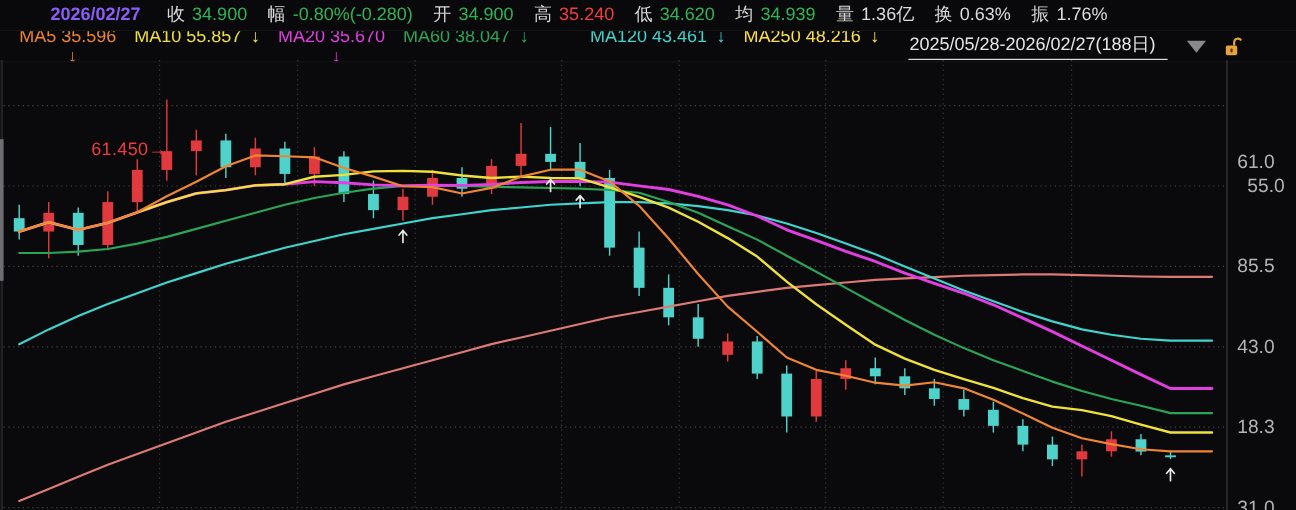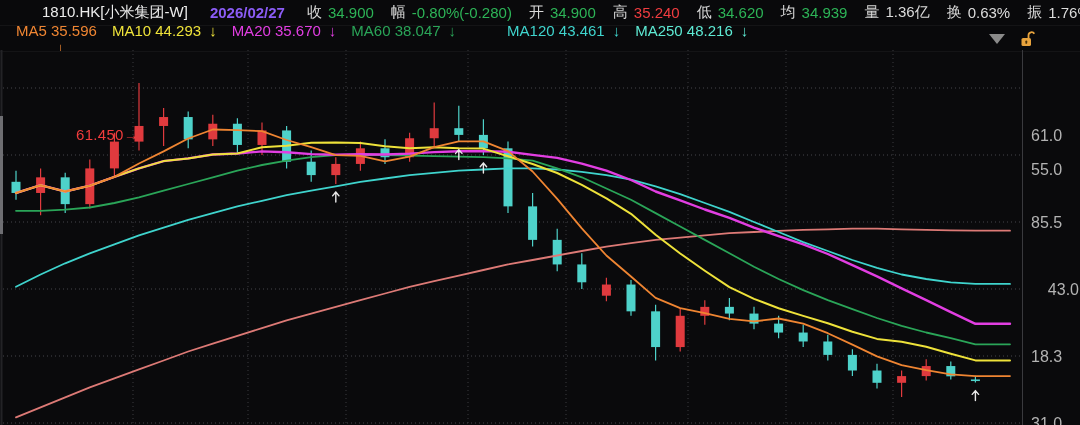--- a/index.html
+++ b/index.html
@@ -18,27 +18,26 @@
   .ma{display:inline-flex;align-items:center;margin-right:15px;}
   .ma .ar{margin-left:8px;}
   .spacer{flex:1;}
   .range{color:#e6e6e6;border-bottom:1.5px solid #dcdcdc;padding:0 10px 2px 1px;cursor:pointer;}
   .tri{width:0;height:0;border-left:8px solid transparent;border-right:8px solid transparent;
        border-top:10px solid #8a8a8a;margin:0 14px 0 16px;cursor:pointer;}
   #chart{position:absolute;left:0;top:50px;width:1080px;height:375px;}
   #plot{position:absolute;left:0;top:0;}
   .axis-label{position:absolute;left:1031px;color:#b3b3b3;font-size:16px;width:48px;}
   .ann{position:absolute;font-size:15px;letter-spacing:.3px;}
-  #ann-high{color:#f23c3c;right:941px;top:76px;}
+  #ann-high{color:#f23c3c;right:941px;top:66px;}
 </style>
 </head>
 <body>
 
 <div id="row1" class="row">
-  <span class="sym">1810.HK[小米集团-W]</span>
   <span class="qdate">2026/02/27</span>
   <span id="quote-fields"><span class="fld">
         <span class="lb">收</span>
         <span class="vl tone-green">34.900</span>
       </span><span class="fld">
         <span class="lb">幅</span>
         <span class="vl tone-green">-0.80%(-0.280)</span>
       </span><span class="fld">
         <span class="lb">开</span>
         <span class="vl tone-green">34.900</span>
@@ -61,36 +60,37 @@
         <span class="lb">振</span>
         <span class="vl tone-white">1.76%</span>
       </span></span>
 </div>
 
 <div id="row2" class="row">
   <span id="ma-items"><span class="ma" style="color: rgb(239, 133, 50); flex-direction: column;">
         <span>MA5 35.596</span>
         <span class="ar">↓</span>
       </span><span class="ma" style="color: rgb(238, 226, 58);">
-        <span>MA10 44.293</span>
-        <span class="ar">↓</span>
-      </span><span class="ma" style="color: rgb(226, 62, 226);">
+        <span>MA10 55.857</span>
+        <span class="ar">↓</span>
+      </span><span class="ma" style="color: rgb(226, 62, 226); flex-direction: column;">
         <span>MA20 35.670</span>
         <span class="ar">↓</span>
       </span><span class="ma" style="color: rgb(42, 165, 88); text-align: center;">
         <span>MA60 38.047</span>
         <span class="ar">↓</span>
       </span><span class="ma" style="color: rgb(63, 212, 205); padding-left: 36px;">
         <span>MA120 43.461</span>
         <span class="ar">↓</span>
-      </span><span class="ma" style="color: #5eead4;">
+      </span><span class="ma" style="color: #fde047;">
         <span>MA250 48.216</span>
         <span class="ar">↓</span>
       </span></span>
   <span class="spacer"></span>
+  <span class="range">2025/05/28-2026/02/27(188日)</span>
   <span class="tri"></span>
   <svg width="17" height="18" viewBox="0 0 17 18">
     <path d="M9.5 8 V5.2 A3.1 3.1 0 0 1 15.3 3.8" fill="none" stroke="#e8a33d" stroke-width="1.8"></path>
     <rect x="2.5" y="8" width="9.5" height="8" rx="1.6" fill="#e8a33d"></rect>
     <rect x="6.4" y="10.4" width="1.8" height="3.4" rx="0.9" fill="#4a3208"></rect>
   </svg>
 </div>
 
 <div id="chart">
   <svg id="plot" width="1080" height="375">
@@ -289,19 +289,19 @@
         <path d="M483.40000000000003 123 V113 M480.20000000000005 116.8 L483.40000000000003 113 L486.6 116.8" stroke="#e8e8e8" stroke-width="1.4" fill="none" stroke-linecap="round" stroke-linejoin="round"></path>
       </g>
       <g>
         <path d="M975.4000000000001 350.57666666666665 V340.57666666666665 M972.2 344.37666666666667 L975.4000000000001 340.57666666666665 L978.6000000000001 344.37666666666667" stroke="#e8e8e8" stroke-width="1.4" fill="none" stroke-linecap="round" stroke-linejoin="round"></path>
       </g>
     </svg>
   <div class="ann" id="ann-high">61.450→</div>
 
   <div id="axis-labels">
       <div class="axis-label" style="top: 33px; margin-top: 44px;">61.0</div>
-      <div class="axis-label" style="top: 111px;">55.0</div>
+      <div class="axis-label" style="top: 97px; text-align: center;">55.0</div>
       <div class="axis-label" style="top: 164px;">85.5</div>
-      <div class="axis-label" style="top: 231px; text-align: right;">43.0</div>
+      <div class="axis-label" style="top: 231px;">43.0</div>
       <div class="axis-label" style="top: 298px;">18.3</div>
       <div class="axis-label" style="top: 365px;">31.0</div>
     </div>
 </div>
 
 </body></html>

